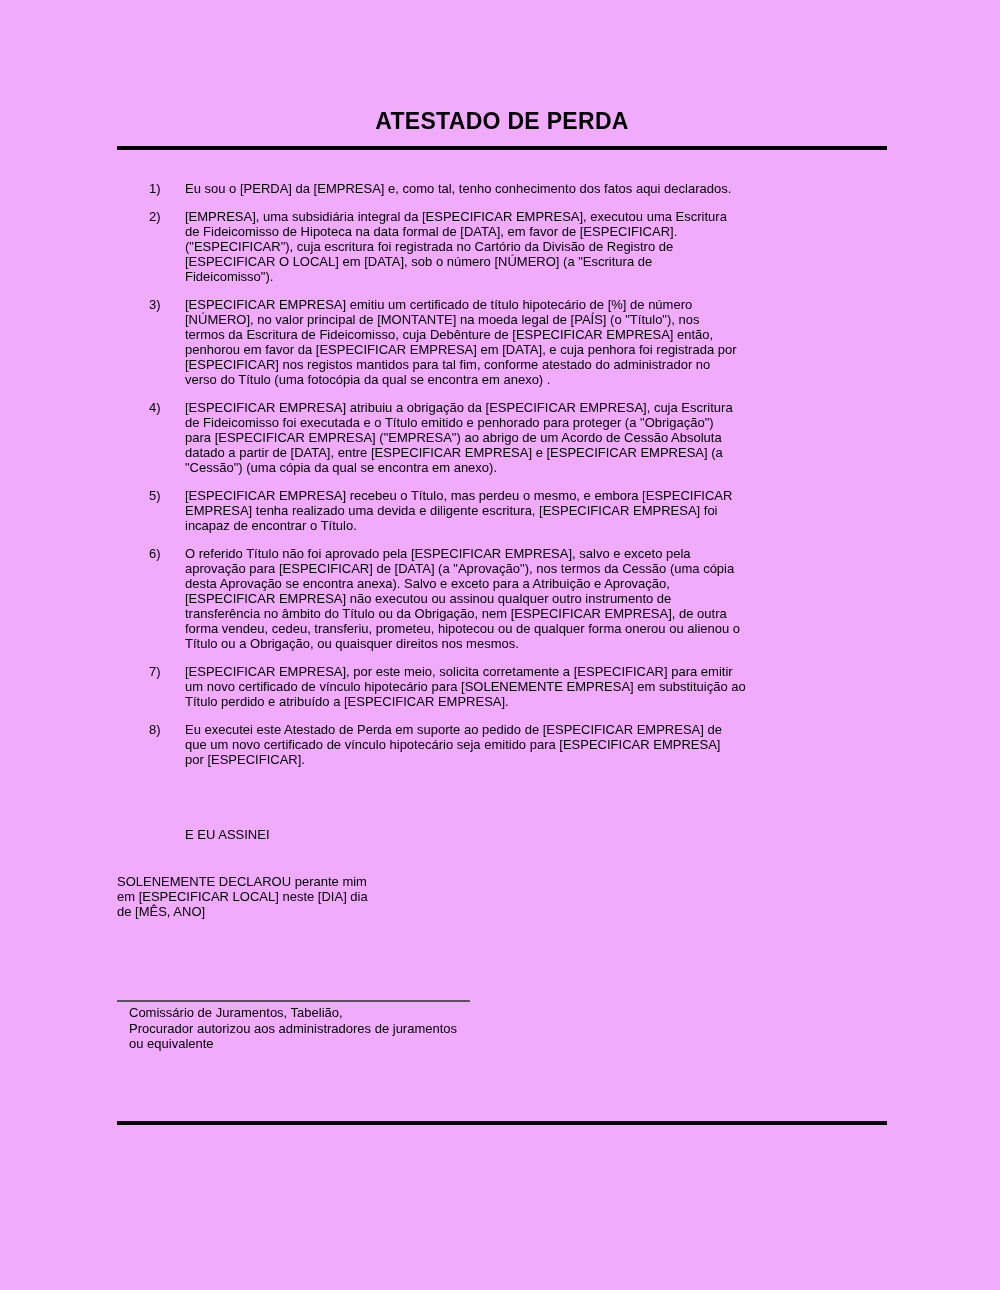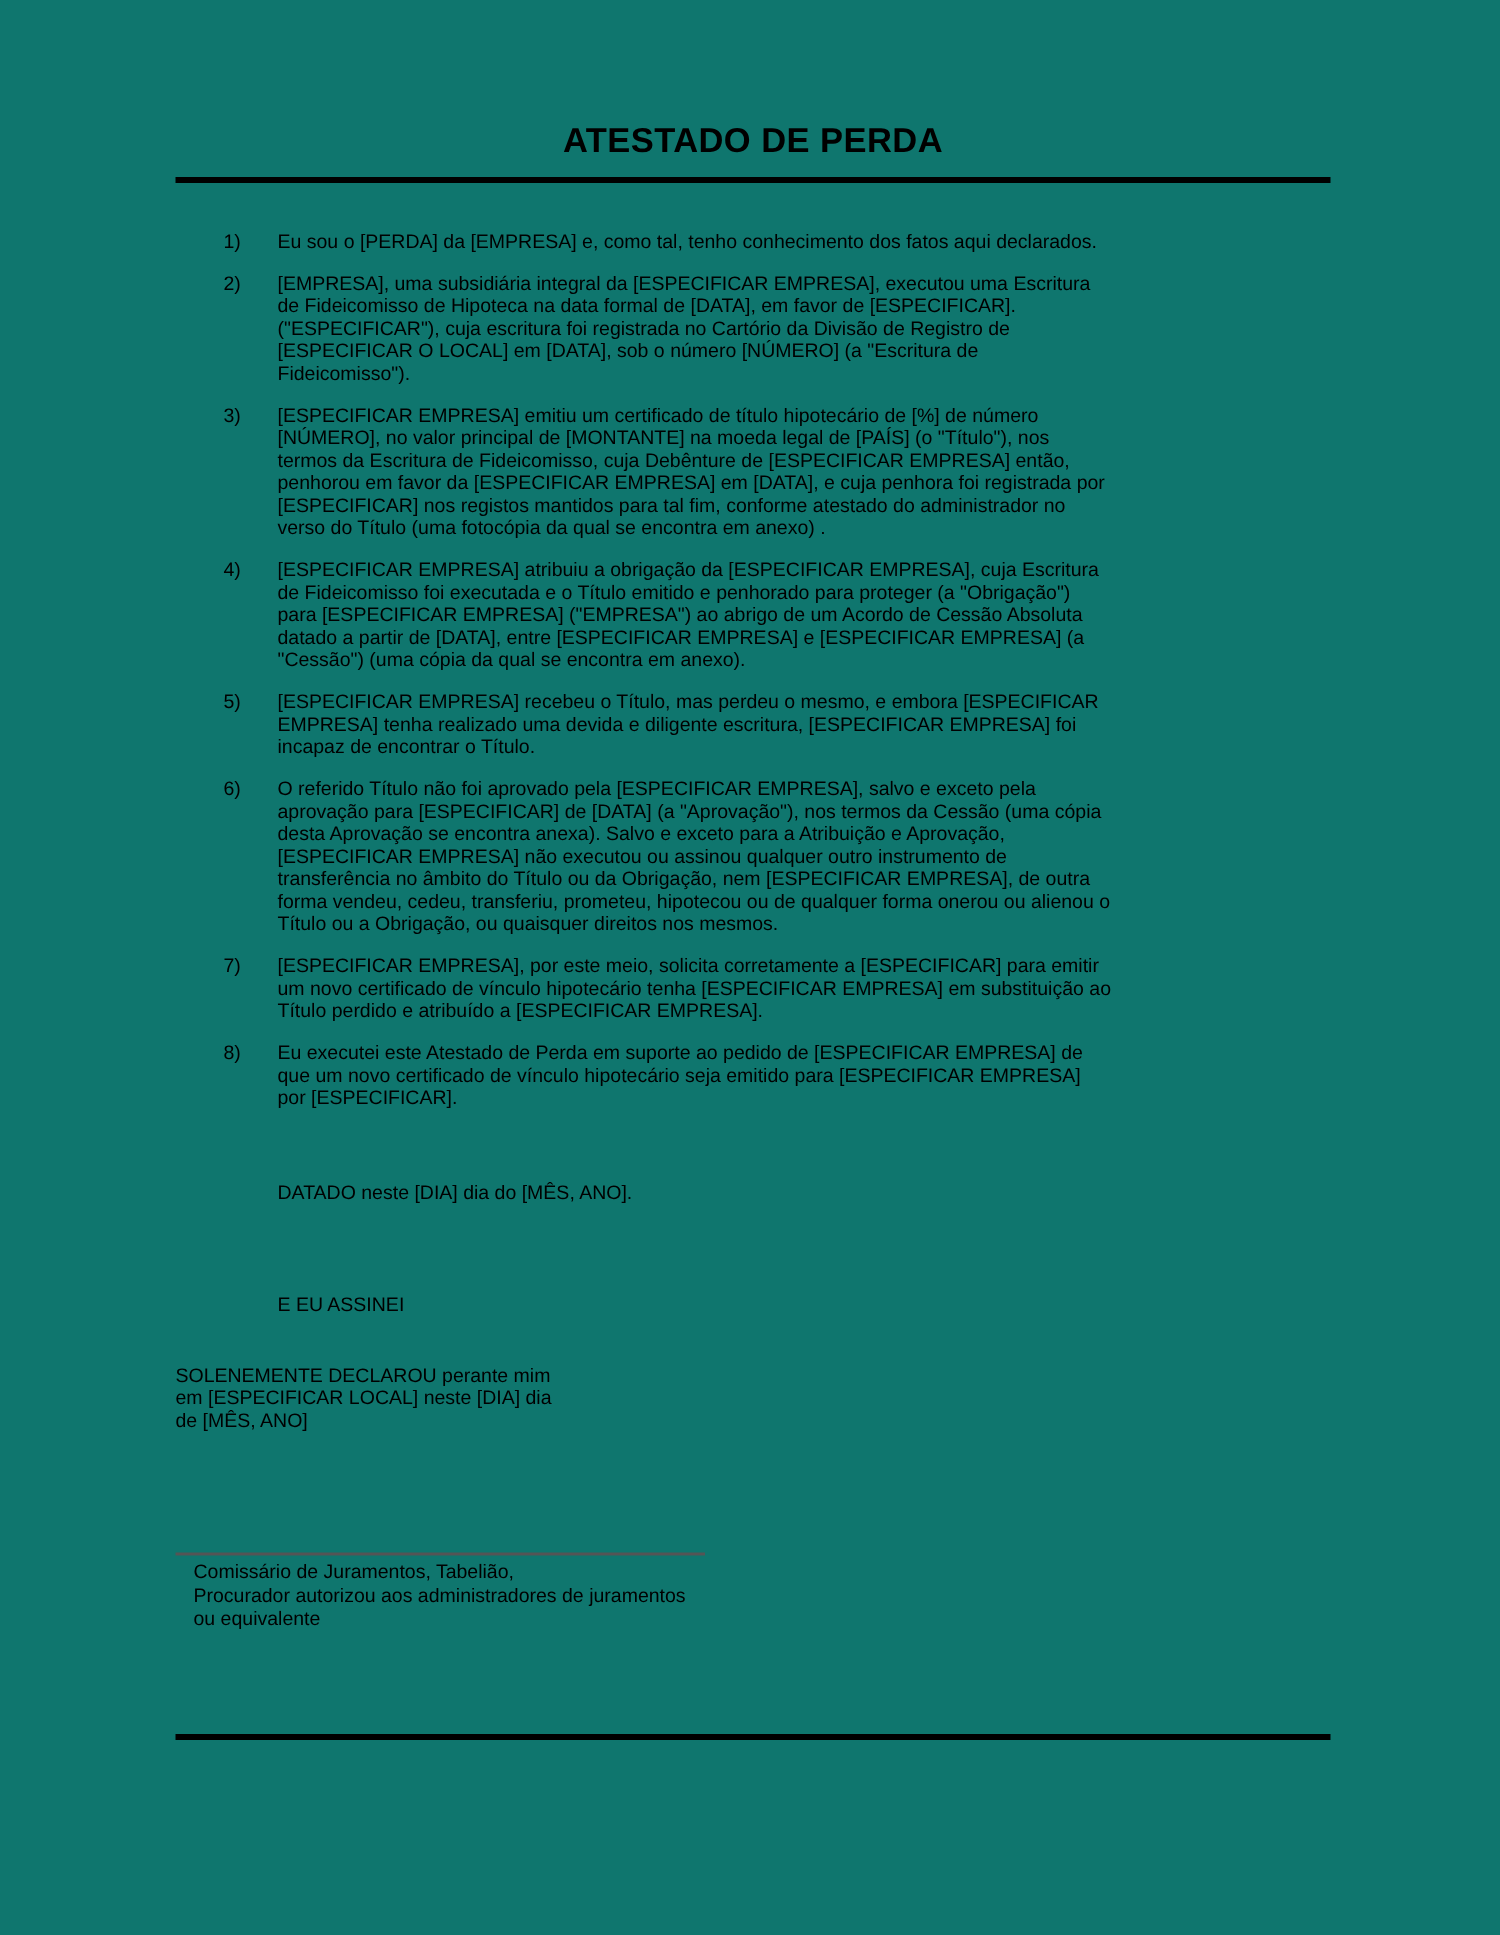--- a/index.html
+++ b/index.html
@@ -5,22 +5,22 @@
   html, body {
     margin: 0;
     padding: 0;
     background: #ffffff;
   }
   .page {
     position: relative;
     box-sizing: border-box;
     width: 1000px;
     height: 1290px;
-    background: #0f766e;
-    padding: 80px 113px 0 117px;
+    background: #f0abfc;
+    padding: 108px 113px 0 117px;
     font-family: "Liberation Sans", sans-serif;
     font-size: 13px;
     line-height: 15px;
     color: #000000;
   }
   .doc-title {
     text-align: center;
     font-size: 23px;
     line-height: 27px;
     font-weight: bold;
@@ -147,34 +147,33 @@
 desta Aprovação se encontra anexa). Salvo e exceto para a Atribuição e Aprovação,
 [ESPECIFICAR EMPRESA] não executou ou assinou qualquer outro instrumento de
 transferência no âmbito do Título ou da Obrigação, nem [ESPECIFICAR EMPRESA], de outra
 forma vendeu, cedeu, transferiu, prometeu, hipotecou ou de qualquer forma onerou ou alienou o
 Título ou a Obrigação, ou quaisquer direitos nos mesmos.</div>
     </div>
 
     <div class="doc-item">
       <span class="item-num">7)</span>
       <div class="item-text">[ESPECIFICAR EMPRESA], por este meio, solicita corretamente a [ESPECIFICAR] para emitir
-um novo certificado de vínculo hipotecário tenha [ESPECIFICAR EMPRESA] em substituição ao
+um novo certificado de vínculo hipotecário para [SOLENEMENTE EMPRESA] em substituição ao
 Título perdido e atribuído a [ESPECIFICAR EMPRESA].</div>
     </div>
 
     <div class="doc-item">
       <span class="item-num">8)</span>
       <div class="item-text">Eu executei este Atestado de Perda em suporte ao pedido de [ESPECIFICAR EMPRESA] de
 que um novo certificado de vínculo hipotecário seja emitido para [ESPECIFICAR EMPRESA]
 por [ESPECIFICAR].</div>
     </div>
 
   </div>
 
-  <div class="dated-clause">DATADO neste [DIA] dia do [MÊS, ANO].</div>
 
   <div class="signed-clause">E EU ASSINEI</div>
 
   <div class="jurat">SOLENEMENTE DECLAROU perante mim
 em [ESPECIFICAR LOCAL] neste [DIA] dia
 de [MÊS, ANO]</div>
 
   <div class="sig-line"></div>
 
   <div class="sig-caption">Comissário de Juramentos, Tabelião,

